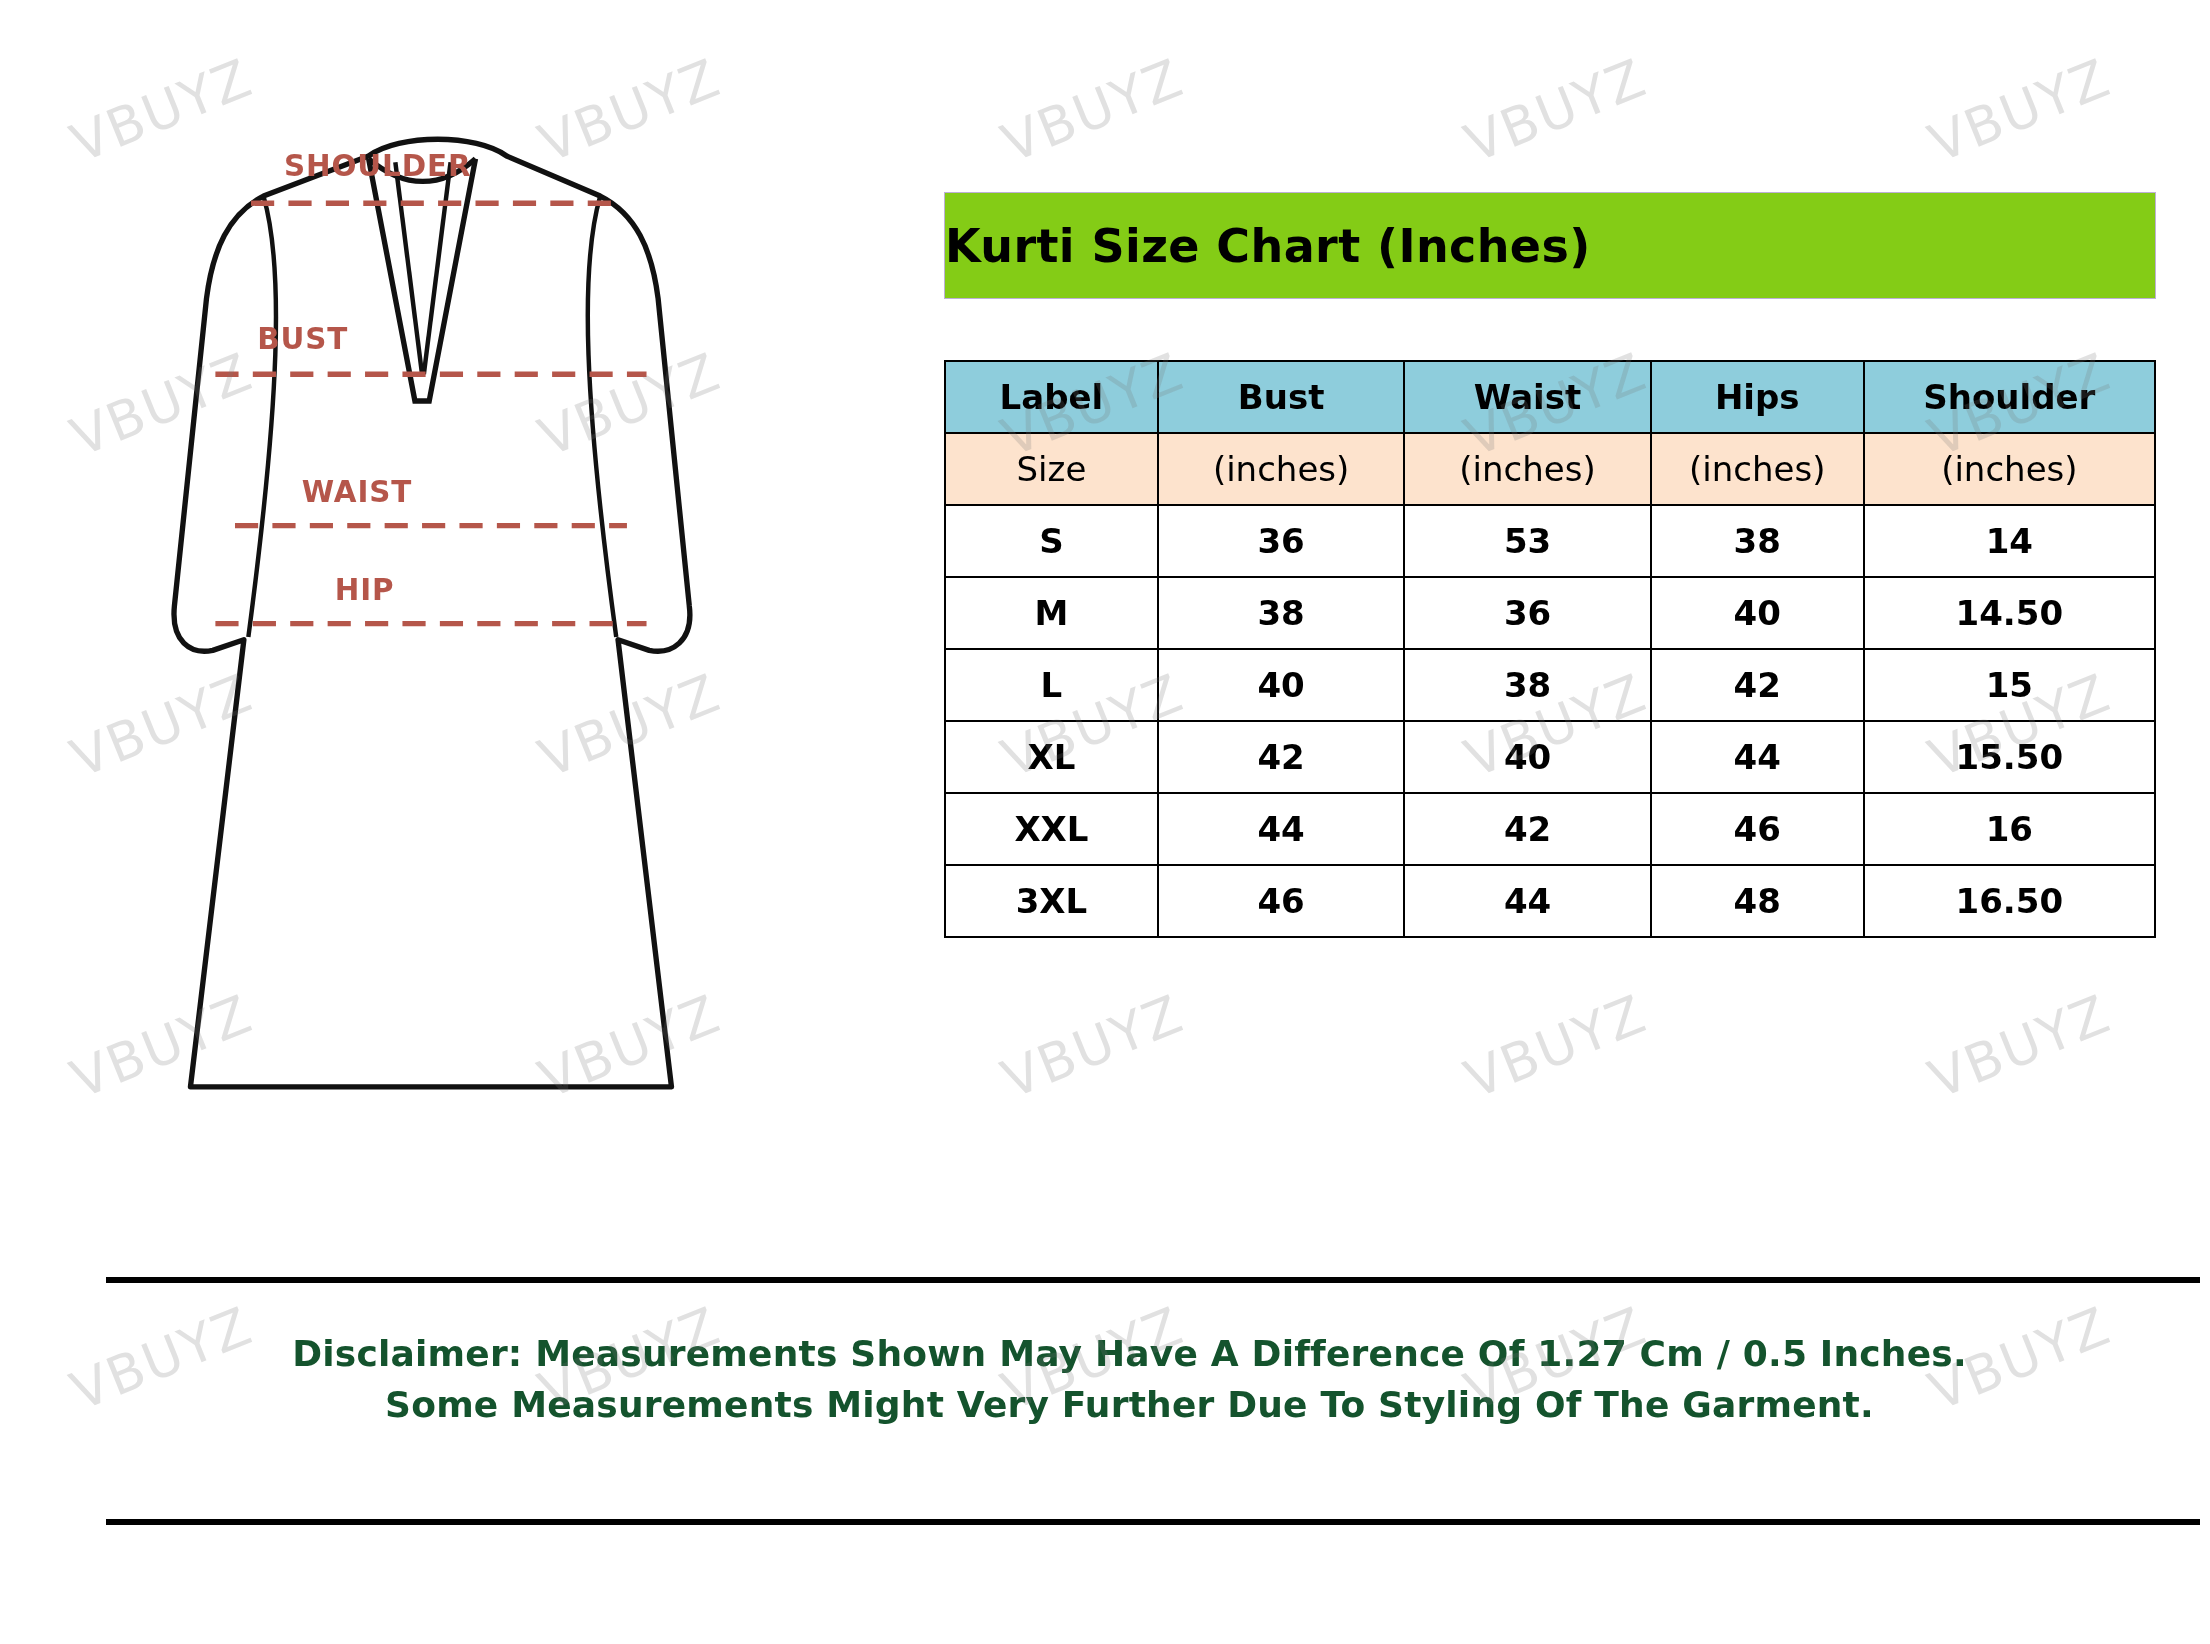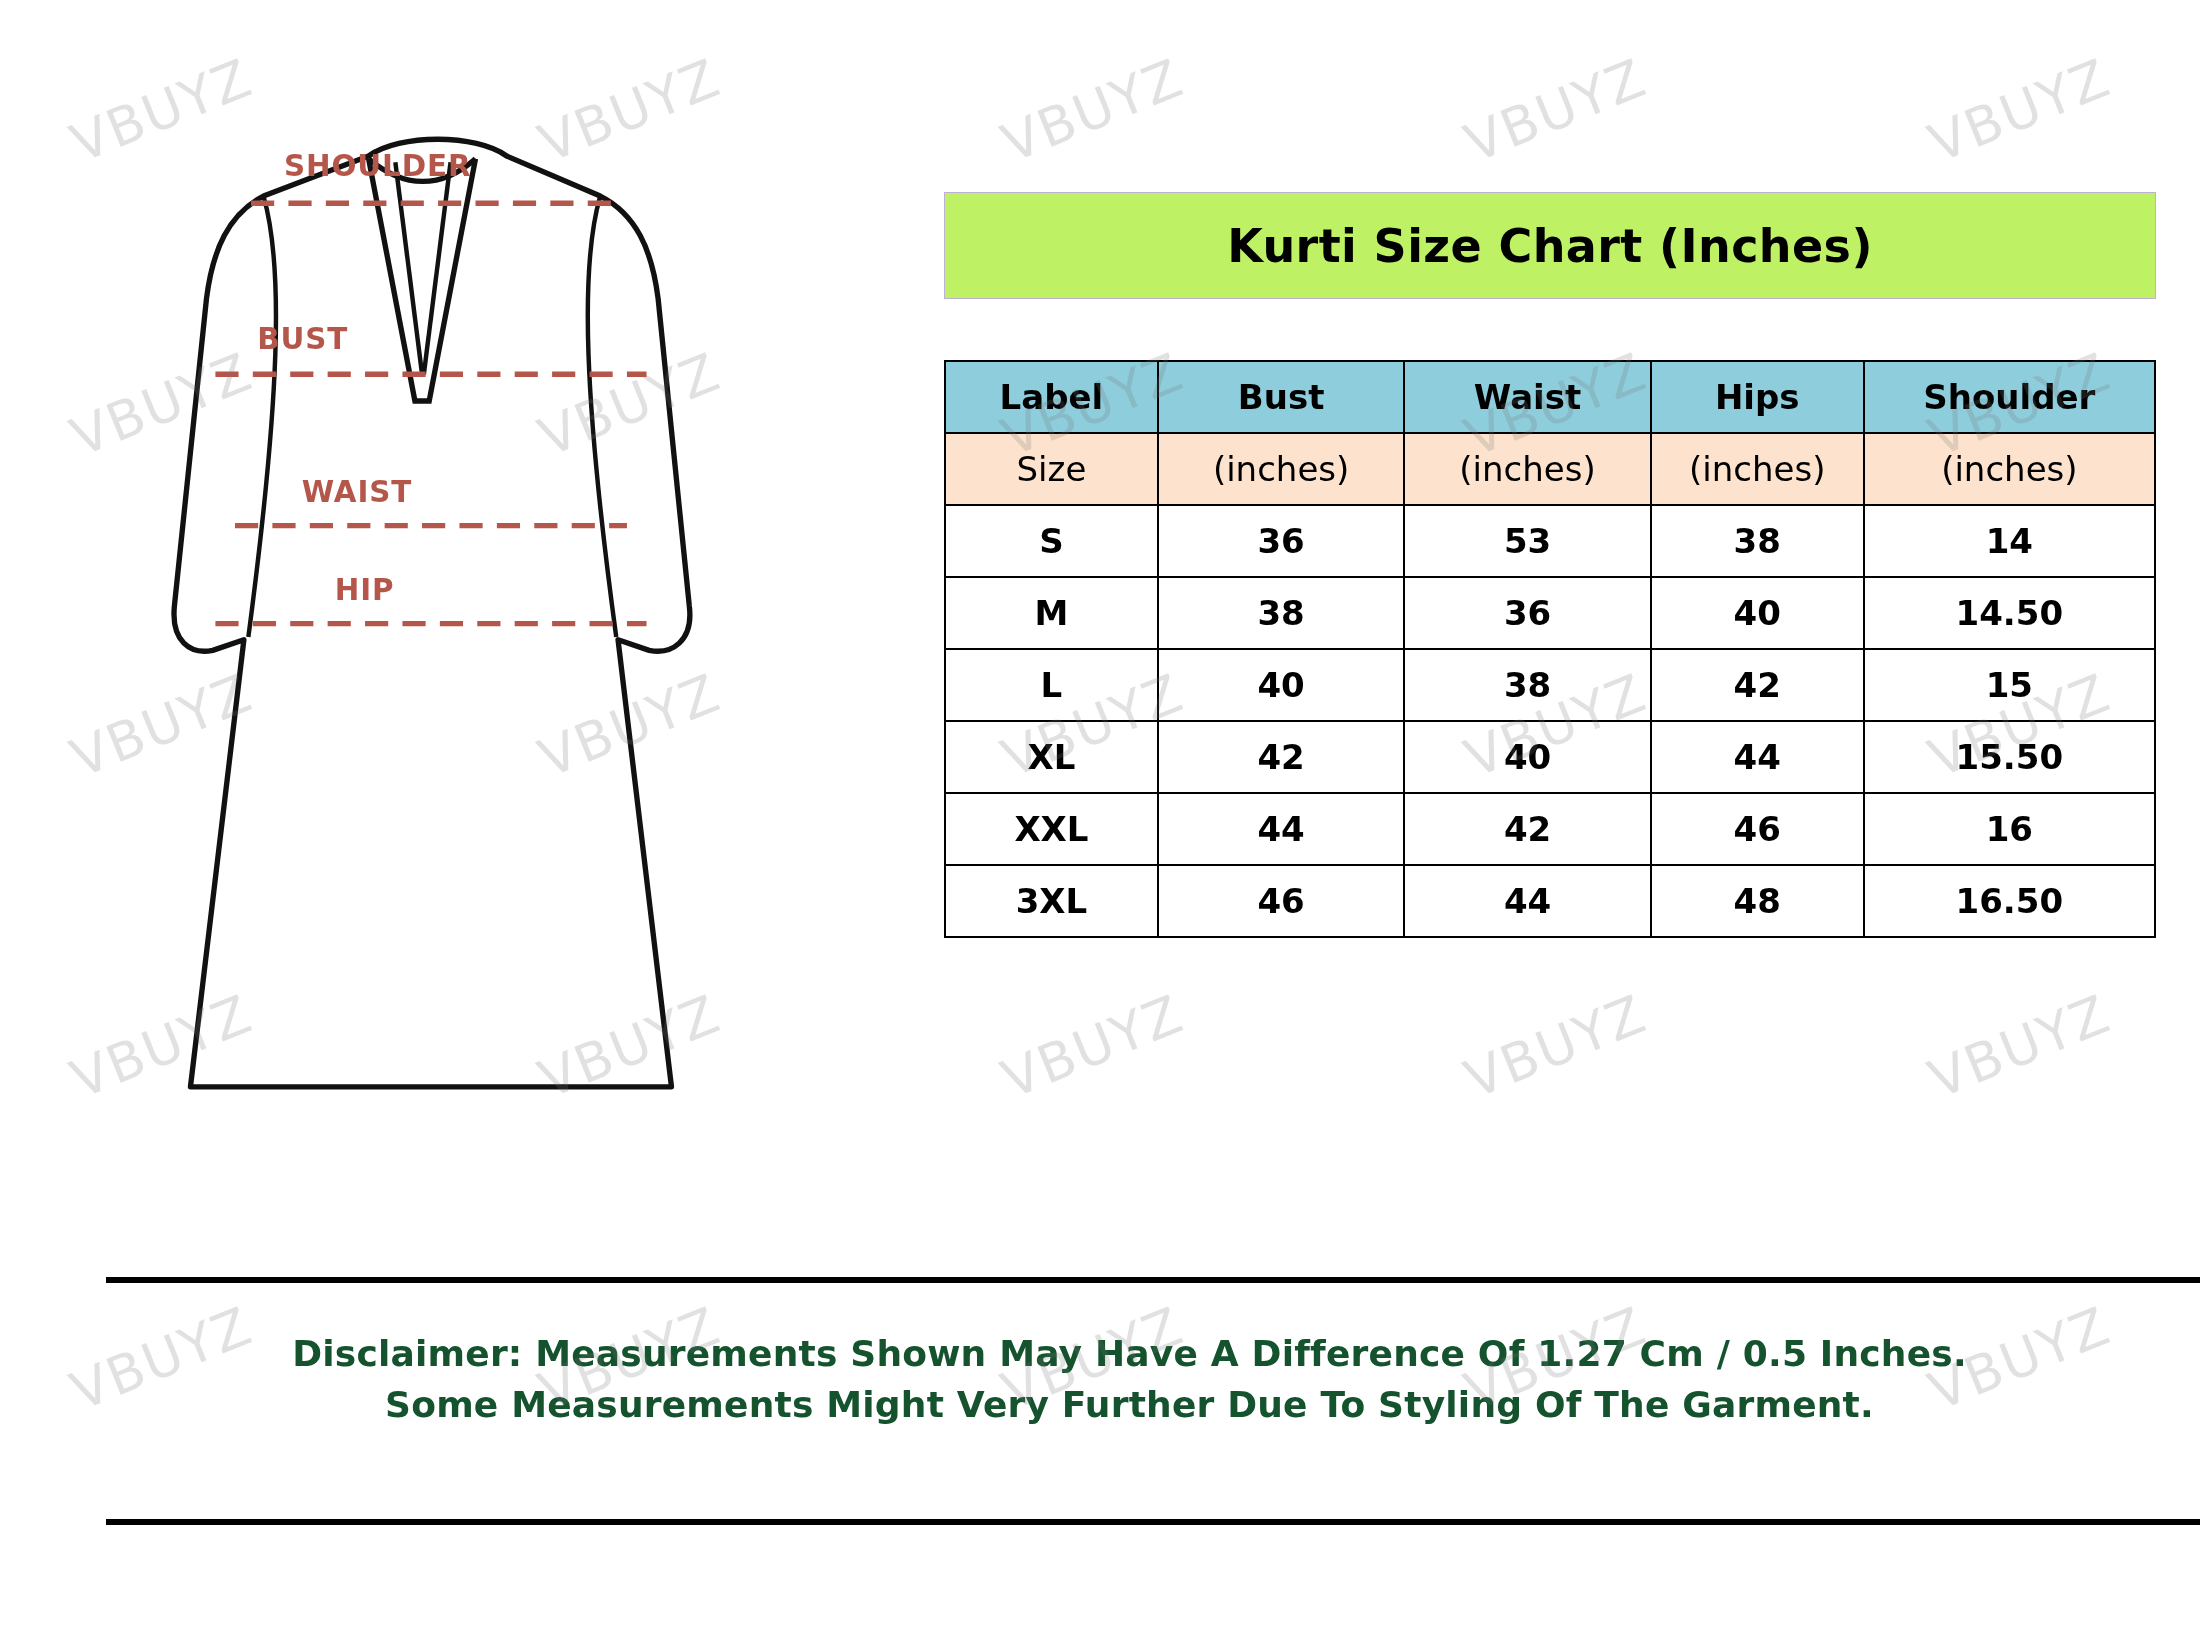--- a/index.html
+++ b/index.html
@@ -57,26 +57,25 @@
 
   
   #chart-panel {
     position: absolute;
     left: 896px;
     top: 192px;
     width: 1212px;
   }
 
   #chart-title-box {
-    background: #bef264;
+    background: #84cc16;
     border: 1.8px solid #bdb0d6;
     height: 105px;
     display: flex;
     align-items: center;
-    justify-content: center;
   }
   #chart-title {
     font-size: 46px;
     font-weight: bold;
     color: #000;
     letter-spacing: 0.4px;
   }
 
   table#size-table {
     margin-top: 61px;

